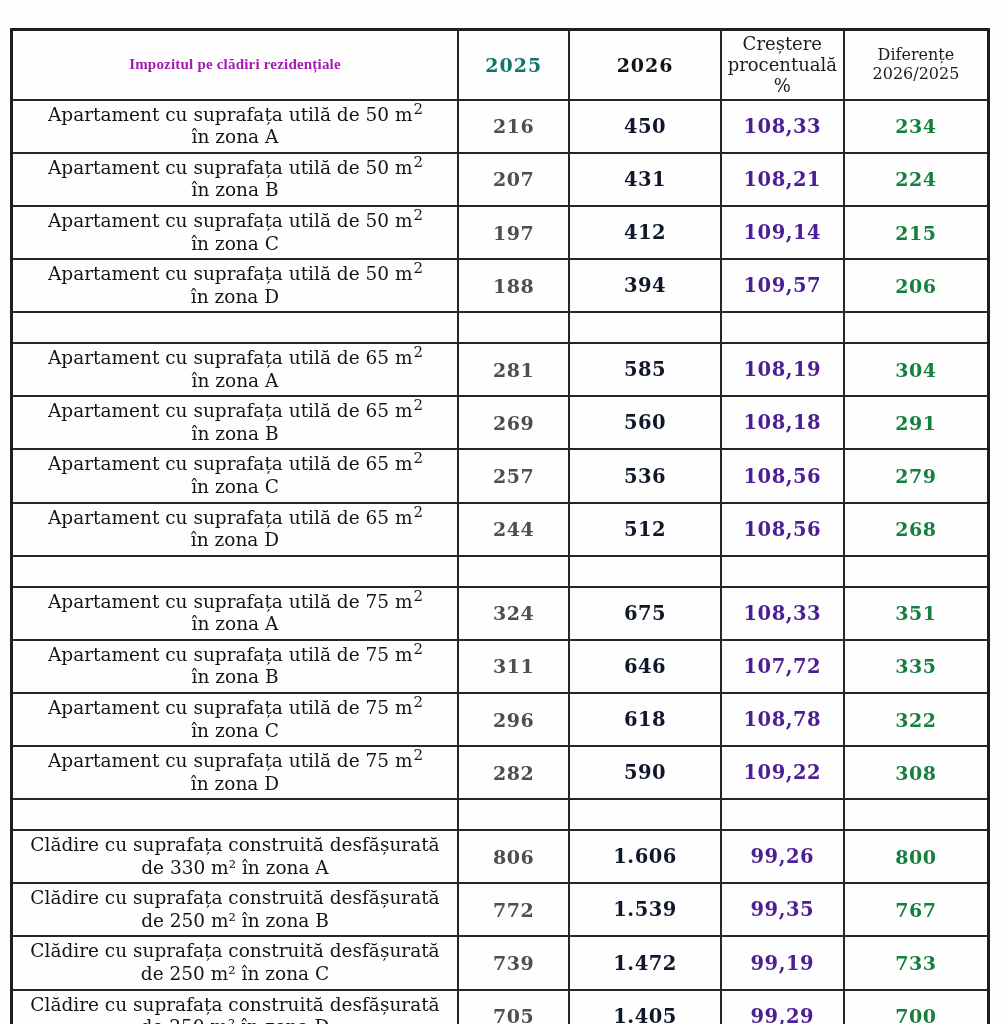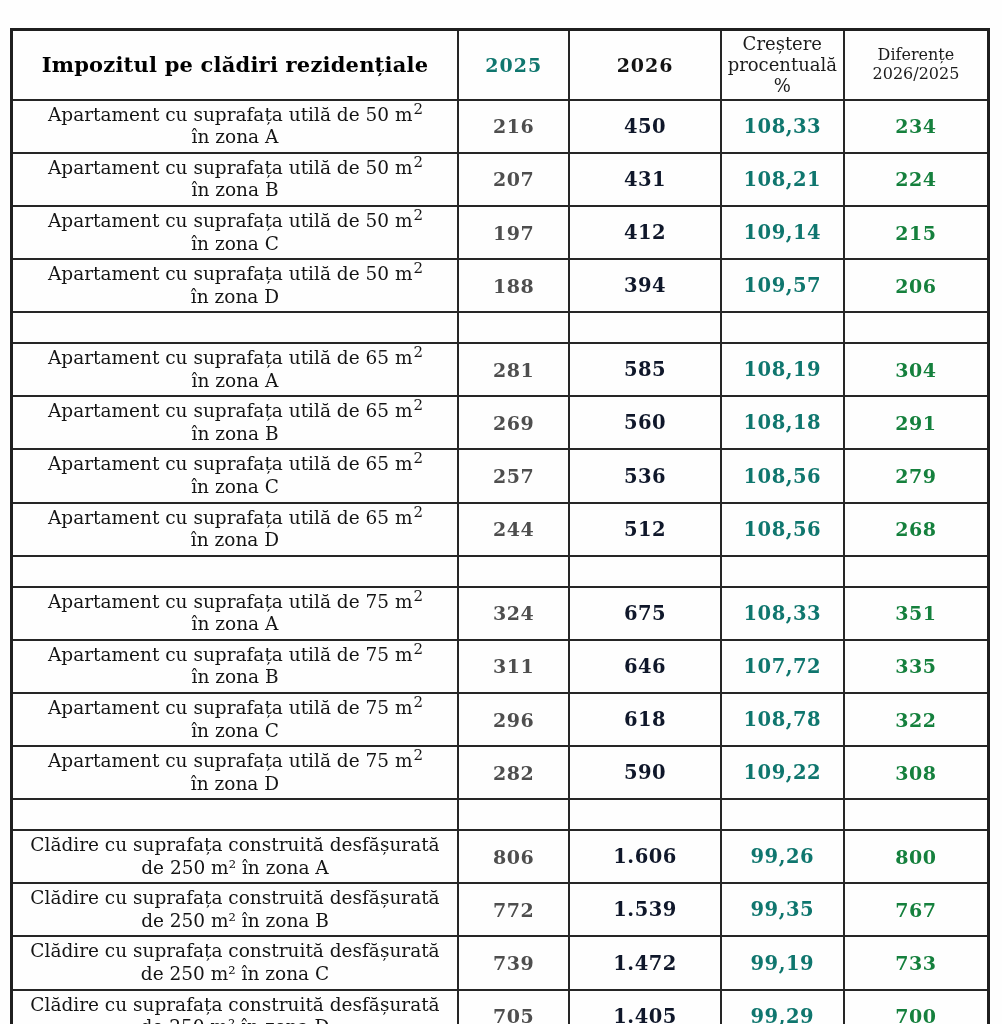--- a/index.html
+++ b/index.html
@@ -37,23 +37,24 @@
     padding: 2px 4px;
     text-align: center;
     vertical-align: middle;
   }
   thead tr { height: 70px; }
   tr.data-row { height: 49px; }
   tr.spacer-row { height: 31px; }
 
   .h-label {
     font-weight: bold;
-    font-size: 21px;
-    color: #000000;
+    font-size: 15px;
+    color: #a21caf;
     letter-spacing: 0.2px;
+    font-family: Liberation Serif, serif;
   }
   .h-2025 {
     font-weight: bold;
     font-size: 19px;
     color: #0f766e;
     letter-spacing: 1px;
   }
   .h-2026 {
     font-weight: bold;
     font-size: 19px;
@@ -89,21 +90,21 @@
   }
   .c2026-cell {
     font-weight: bold;
     font-size: 19.5px;
     color: #0f172a;
     letter-spacing: 0.5px;
   }
   .cpct-cell {
     font-weight: bold;
     font-size: 19.5px;
-    color: #0f766e;
+    color: #4c1d95;
     letter-spacing: 0.5px;
   }
   .cdiff-cell {
     font-weight: bold;
     font-size: 19px;
     color: #15803d;
     letter-spacing: 0.5px;
   }
 </style>
 </head>
@@ -272,21 +273,21 @@
         <tr class="spacer-row">
           <td></td>
           <td></td>
           <td></td>
           <td></td>
           <td></td>
         </tr>
         <tr class="data-row">
           <td class="cell-label">
             <div><span>Clădire cu suprafața construită desfășurată</span></div>
-            <div>de 250 m² în zona A</div>
+            <div>de 330 m² în zona A</div>
           </td>
           <td class="c2025-cell">806</td>
           <td class="c2026-cell">1.606</td>
           <td class="cpct-cell">99,26</td>
           <td class="cdiff-cell">800</td>
         </tr>
         <tr class="data-row">
           <td class="cell-label">
             <div><span>Clădire cu suprafața construită desfășurată</span></div>
             <div>de 250 m² în zona B</div>

